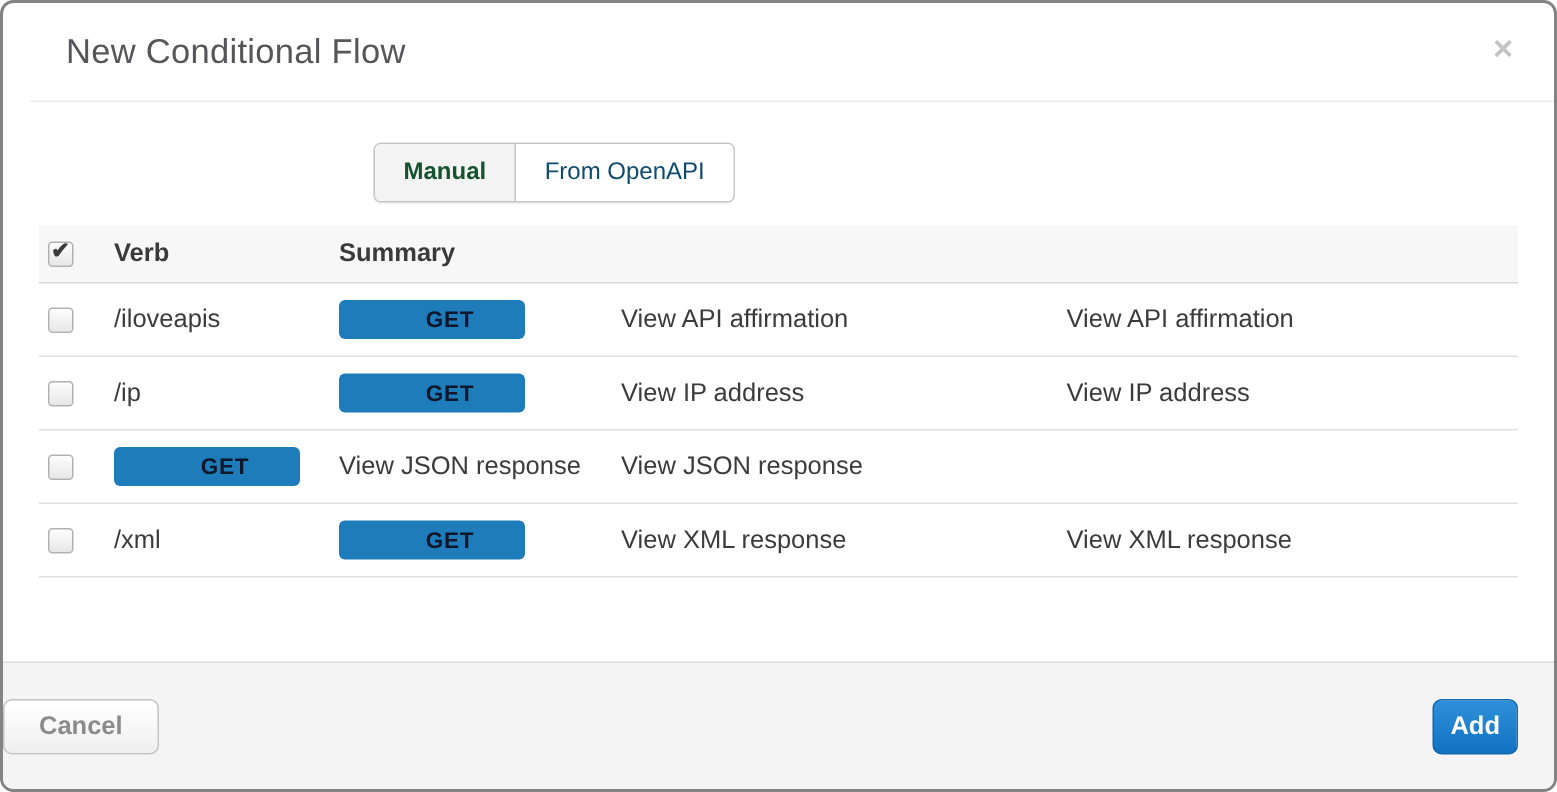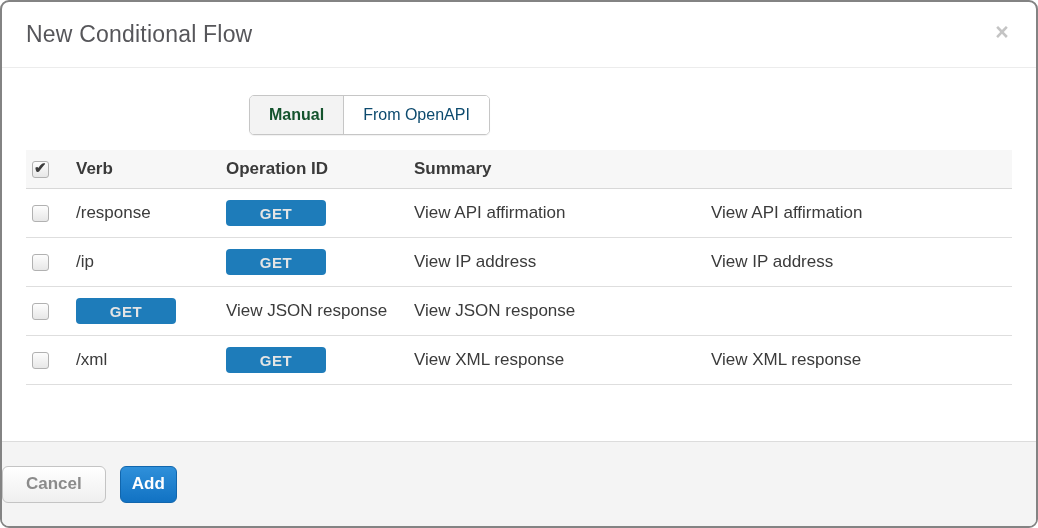--- a/index.html
+++ b/index.html
@@ -8,21 +8,21 @@
     font-family:"Liberation Sans", sans-serif;
     -webkit-font-smoothing:antialiased;
   }
   .modal {
     position:relative; width:1038px; height:528px; box-sizing:border-box;
     background:#ffffff; border:2px solid #838383; border-radius:9px; overflow:hidden;
   }
   
   .modal-header {
     height:66px; display:flex; align-items:center; padding:0 24px;
-    border-bottom:1px solid #ececec; box-sizing:border-box;
+    border-bottom:1px solid #ececec; box-sizing:border-box;margin-left:18px;
   }
   .modal-title { font-size:23px; color:#56565a; font-weight:400; letter-spacing:0.2px; }
   .close-btn {
     position:absolute; top:18px; right:22px; width:24px; height:24px;
     color:#c4c4c4; font-size:23px; font-weight:700; line-height:24px; text-align:center;
     cursor:pointer; user-select:none;
   }
   
   .segmented {
     position:absolute; top:93px; left:247px; display:flex;
@@ -53,28 +53,28 @@
     background:linear-gradient(#fdfdfd,#e7e7e7);
     position:relative; cursor:pointer;
   }
   .checkbox .check-glyph {
     position:absolute; top:-3px; left:1px;
     font-size:15px; font-weight:700; color:#3c3c3c; line-height:17px;
   }
   .sort-arrow { font-size:10px; margin-left:5px; color:#3a3a3a; position:relative; top:-1px; }
   .verb-badge {
     width:100px; height:26px; border-radius:4px; background:#1e7cba;
-    color:#e5e5e5; font-weight:700; font-size:15px; letter-spacing:0.5px;
-    display:flex; align-items:center; justify-content:center;
+    color:#0f172a; font-weight:700; font-size:15px; letter-spacing:0.5px;
+    display:flex; align-items:center; justify-content:center;padding-left:24px;
   }
   
   .modal-footer {
     position:absolute; left:0; right:0; bottom:0; height:85px; box-sizing:border-box;
     background:#f4f4f4; border-top:1px solid #dcdcdc;
-    display:flex; align-items:center; justify-content:flex-start;
+    display:flex; align-items:center; justify-content:space-between;
     padding-right:24px; gap:14px;
   }
   .btn {
     height:37px; border-radius:6px; font-size:17px; font-weight:700;
     display:flex; align-items:center; box-sizing:border-box; cursor:pointer;
   }
   .btn-cancel {
     padding:0 23px; background:linear-gradient(#ffffff,#efefef);
     border:1px solid #c4c4c4; color:#8b8b8b;
   }
@@ -100,29 +100,28 @@
 
   <div class="table">
 
     <div class="trow thead">
       <div class="cell-check">
         <div class="checkbox">
           <span class="check-glyph">✔</span>
         </div>
       </div>
       <div>Verb</div>
-      <div>Operation ID</div>
       <div>Summary</div>
     </div>
 
     <div class="trow tdata">
       <div class="cell-check">
           <div class="checkbox"></div>
         </div>
-      <div>/response</div>
+      <div>/iloveapis</div>
       <div>
           <span class="verb-badge">GET</span>
         </div>
       <div>View API affirmation</div>
       <div>View API affirmation</div>
     </div>
 
     <div class="trow tdata">
       <div class="cell-check">
           <div class="checkbox"></div>

